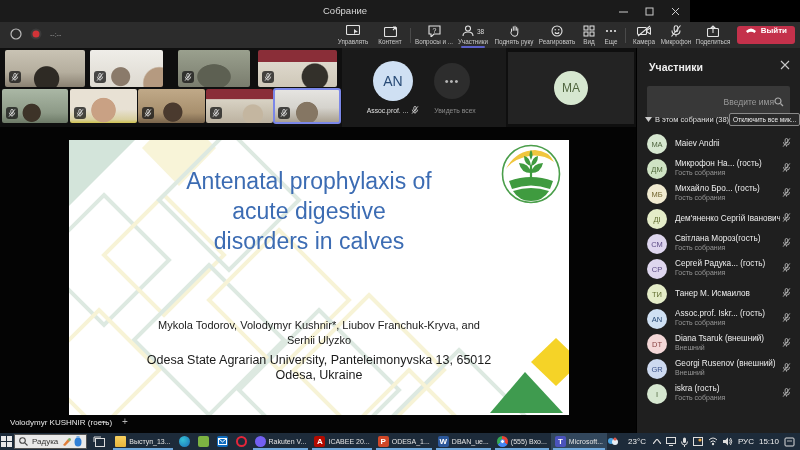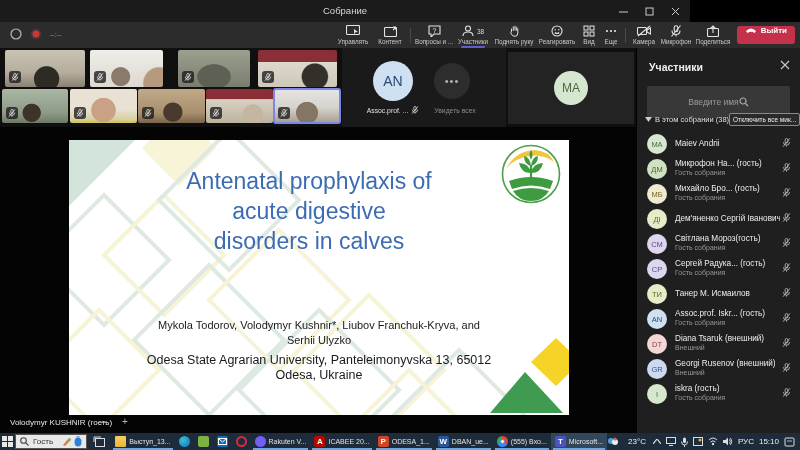--- a/index.html
+++ b/index.html
@@ -45,21 +45,21 @@
 .stage{position:absolute;left:0;top:127px;width:636px;height:306px;background:#040404}
 .slide{position:absolute;left:69px;top:13px;width:500px;height:275px;background:#fff;overflow:hidden}
 .slide-title{position:absolute;left:20px;top:26px;width:440px;text-align:center;color:#3c6cb3;font-size:23px;line-height:30px;font-weight:500}
 .authors{position:absolute;left:30px;top:178px;width:440px;text-align:center;color:#1a1a1a;font-size:11px;line-height:15px}
 .affil{position:absolute;left:30px;top:213px;width:440px;text-align:center;color:#1a1a1a;font-size:12.5px;line-height:15px}
 .pres-label{position:absolute;left:10px;top:291px;font-size:8px;color:#e8e8e8}
 .zoomctl{position:absolute;left:98px;top:289px;display:flex;gap:14px;color:#b5b5b5;font-size:10px}
 .panel{position:absolute;left:637px;top:48px;width:163px;height:385px;background:#1f1f1f}
 .p-head{position:absolute;left:12px;top:13px;font-size:10.5px;font-weight:bold;color:#f0f0f0}
 .p-close{position:absolute;right:10px;top:12px}
-.p-search{position:absolute;left:10px;top:38px;width:143px;height:18px;background:#383838;border-radius:2px;display:flex;align-items:center;padding:16px 6px;justify-content:center}
+.p-search{position:absolute;left:10px;top:38px;width:143px;height:18px;background:#383838;border-radius:2px;display:flex;align-items:center;padding:16px 6px;justify-content:flex-end}
 .p-search span{font-size:8.5px;color:#9b9b9b}
 .p-sect{position:absolute;left:8px;top:65px;right:3px;display:flex;align-items:center;justify-content:space-between}
 .p-sect .sx{font-size:7.5px;color:#e0e0e0;display:flex;align-items:center;gap:3px;white-space:nowrap}
 .muteall{font-size:6.5px;color:#eee;border:1px solid #8a8a8a;border-radius:2px;padding:2px 3px;background:#2a2a2a;white-space:nowrap}
 .plist{position:absolute;left:0;top:84px;width:163px}
 .prow{position:relative;height:25px}
 .pav{position:absolute;left:10px;top:2px;width:20px;height:20px;border-radius:50%;font-size:7.5px;display:flex;align-items:center;justify-content:center}
 .ptxt{position:absolute;left:38px;top:1.5px;right:20px}
 .pname{font-size:8.2px;color:#ededed;white-space:nowrap;overflow:hidden}
 .psub{font-size:7px;color:#969696;white-space:nowrap;margin-top:1px}
@@ -612,21 +612,21 @@
           <rect x="6" y="0" width="5" height="5" fill="#e8e8e8"></rect>
           <rect x="0" y="6" width="5" height="5" fill="#e8e8e8"></rect>
           <rect x="6" y="6" width="5" height="5" fill="#e8e8e8"></rect>
         </svg>
     </div>
     <div class="tb-search">
       <svg width="9" height="9">
           <circle cx="3.5" cy="3.5" r="2.8" fill="none" stroke="#444" stroke-width="1.1"></circle>
           <line x1="5.8" y1="5.8" x2="8.5" y2="8.5" stroke="#444" stroke-width="1.1"></line>
         </svg>
-      <span class="q">Гость</span>
+      <span class="q">Радука</span>
       <span class="sic">
           <svg width="10" height="10">
             <path d="M1 8 L6 2 L8 4 L3 9 Z" fill="#e07f3c"></path>
             <circle cx="7.5" cy="2.5" r="1.5" fill="#7fb069"></circle>
           </svg>
           <svg width="8" height="11">
             <ellipse cx="4" cy="6" rx="3.5" ry="4.5" fill="#2f7fd6"></ellipse>
             <rect x="2.5" y="0" width="3" height="2" fill="#7fb0e0"></rect>
           </svg>
         </span>

